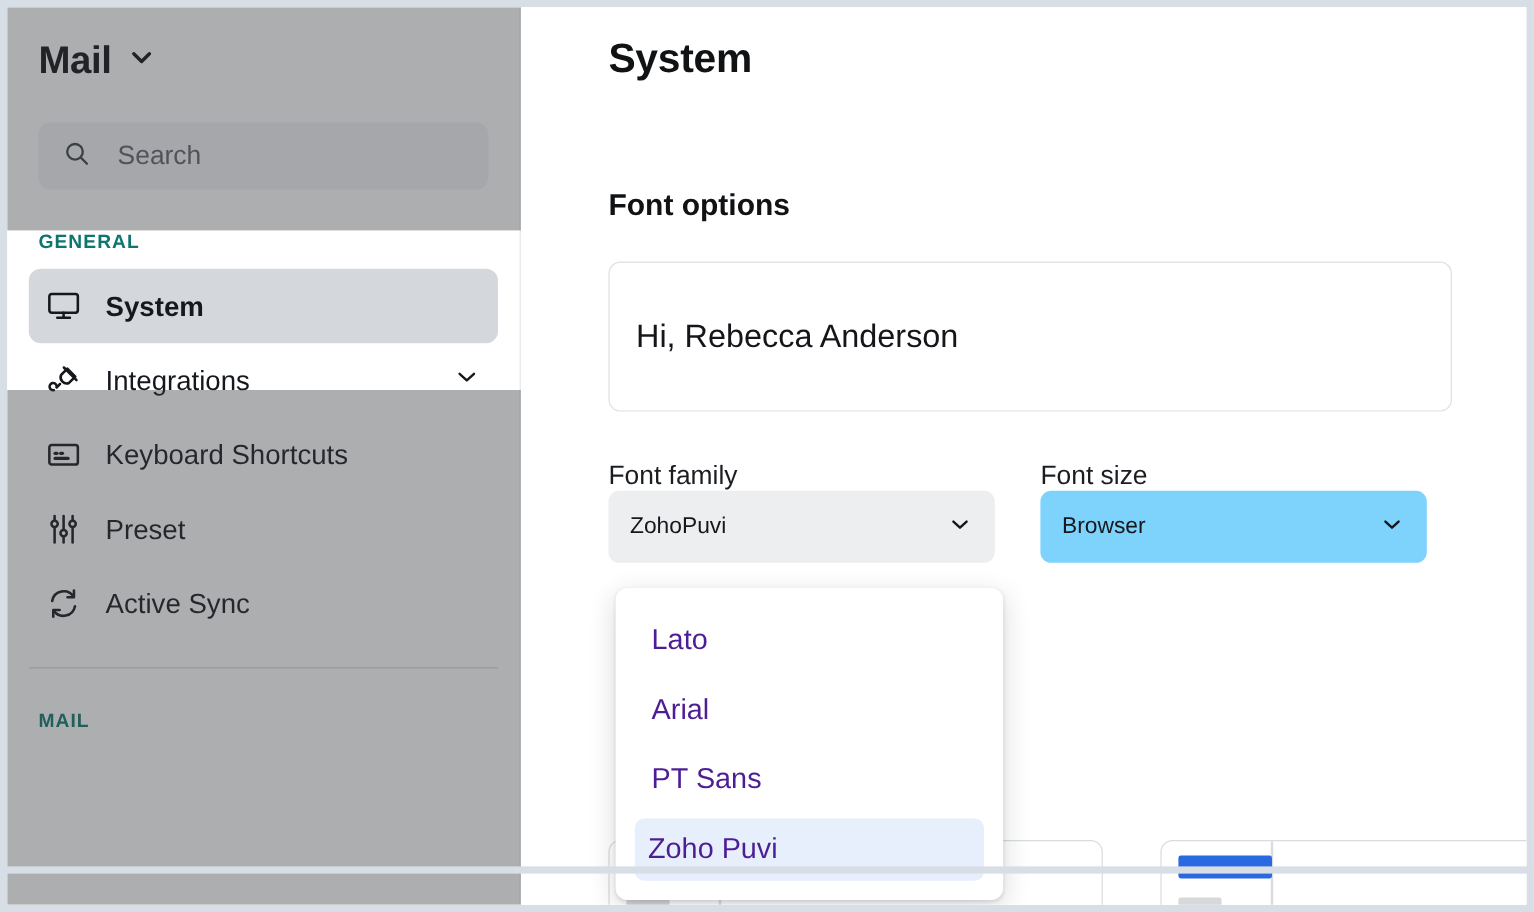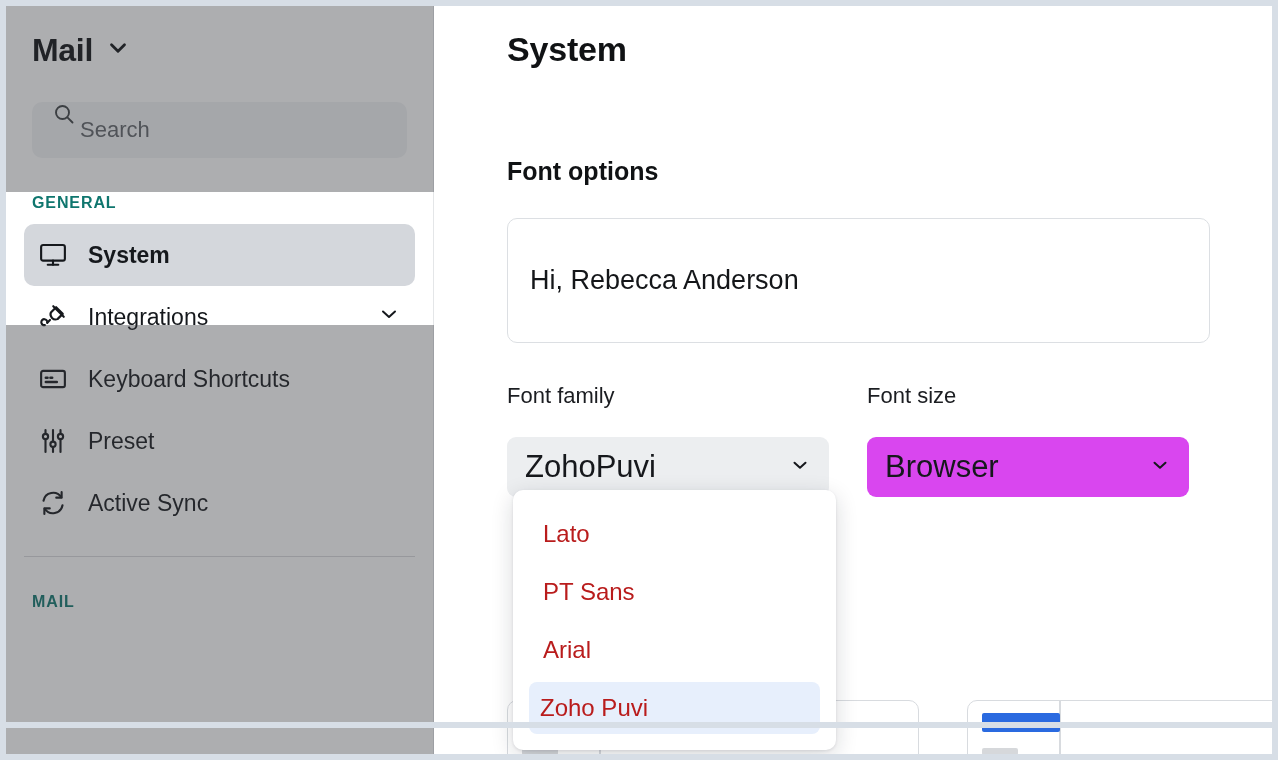--- a/index.html
+++ b/index.html
@@ -42,21 +42,21 @@
   .brand-title {
     font-size: 32px; font-weight: bold; color: #0f1114;
     letter-spacing: -0.3px;
   }
   .chevron-brand { display: block; }
   .search-wrap { padding: 0 26px; margin-top: 30px; }
   .searchbox {
     height: 56px;
     background: #f2f3f5;
     border-radius: 10px;
-    display: flex; gap: 4px;
+    display: flex; align-items: center; gap: 22px;
     padding: 0 20px;
   }
   .search-input-real {
     border: 0; outline: 0; background: transparent;
     font-size: 22px; color: #5f6368; width: 100%;
     font-family: "Liberation Sans", sans-serif;
   }
   .search-input-real::placeholder { color: #5f6368; }
 
   .nav { margin-top: 36px; }
@@ -120,51 +120,51 @@
     padding: 16px 22px;
   }
   .preview-text { font-size: 27px; color: #141619; }
 
   .field-row {
     margin-top: 40px;
     display: flex; gap: 38px;
   }
   .field { width: 322px; }
   .field-label {
-    font-size: 22px; color: #1b1d21; margin-bottom: 28px;
+    font-size: 22px; color: #1b1d21; margin-bottom: 0;
   }
   .select {
     position: relative;
     height: 60px;
     background: #eceef0;
     border-radius: 9px;
     display: flex; align-items: center;
     padding: 0 18px;
     cursor: pointer;
   }
-  .select.alt { background: #d946ef; }
-  .select-value { font-size: 31px; color: #16181c; flex: 1; }
+  .select.alt { background: #7dd3fc; }
+  .select-value { font-size: 19px; color: #16181c; flex: 1; }
 
   
   .dropdown {
     position: absolute;
     left: 507px; top: 484px;
     width: 323px;
     background: #ffffff;
     border-radius: 10px;
     box-shadow: 0 6px 22px rgba(16,24,40,0.16), 0 1px 3px rgba(16,24,40,0.10);
     padding: 18px 16px 16px 16px;
     z-index: 40;
   }
   .dd-item {
     height: 52px;
     display: flex; align-items: center;
     padding: 0 14px;
     border-radius: 8px;
-    font-size: 24px; color: #b91c1c;
+    font-size: 24px; color: #4c1d95;
     cursor: pointer;
     text-align: center;
   }
   .dd-item + .dd-item { margin-top: 6px; }
   .dd-item.selected { background: #e7effc; padding-left: 11px; }
 
   
   .theme-row {
     position: absolute;
     left: 501px; top: 694px;
@@ -362,24 +362,24 @@
         <div class="sep-thin"></div>
         <div class="pane-r"></div>
       </div>
     </div>
 
     <div class="dropdown">
       <div class="dd-item">
         <span>Lato</span>
       </div>
       <div class="dd-item">
+        <span>Arial</span>
+      </div>
+      <div class="dd-item">
         <span>PT Sans</span>
-      </div>
-      <div class="dd-item">
-        <span>Arial</span>
       </div>
       <div class="dd-item selected">
         <span>Zoho Puvi</span>
       </div>
     </div>
 
   </div>
 
   <div class="bottom-strip"></div>
 </div>

